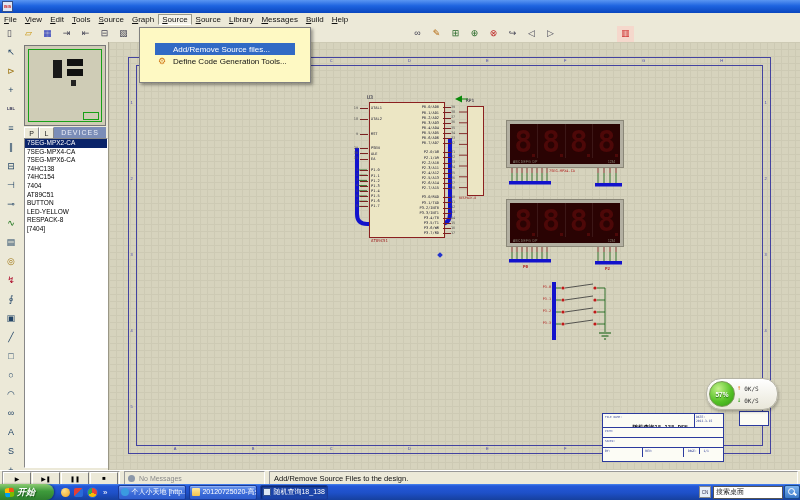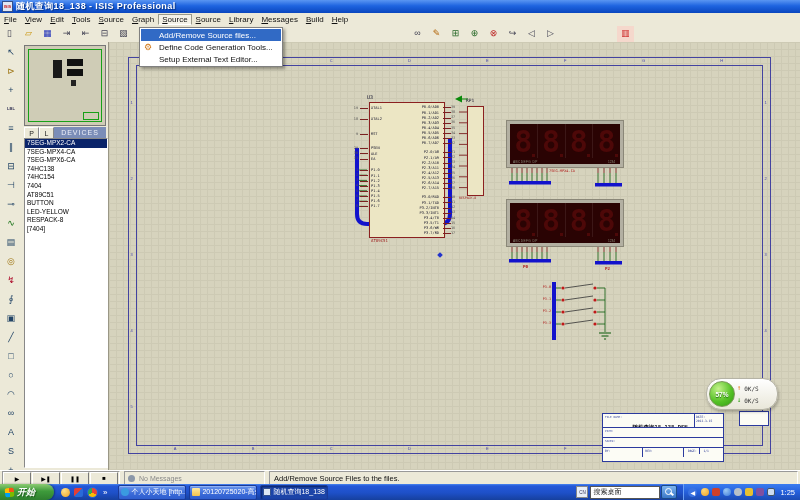--- a/index.html
+++ b/index.html
@@ -25,22 +25,22 @@
   .tb-group{display:flex;align-items:center;}
   .tb-right{position:absolute;left:408px;top:0;height:17px;display:flex;align-items:center;}
   .tbicon{width:15px;height:14px;margin:0 1px;border:1px solid transparent;background:#ECE9D8;
     display:flex;align-items:center;justify-content:center;font-size:9px;color:#445;line-height:1;}
   .tbgap{width:56px;}
   .open-design-icon{color:#c89000;} .save-design-icon{color:#2233bb;}
   .refresh-icon{color:#007700;} .grid-icon{color:#446;}
   .remove-sheet-icon{color:#bb2222;} .exit-icon{color:#cc2222;background:#f5d8cc;}
   .property-tool-icon{color:#b06000;} .new-root-sheet-icon,.add-sheet-icon{color:#2a6a2a;}
   
-  .dropdown{position:absolute;left:139px;top:27px;width:140px;background:#ffffff;
-    border:1px solid #808080;box-shadow:2px 2px 3px rgba(0,0,0,.35);z-index:50;padding:1px;}
+  .dropdown{position:absolute;left:139px;top:27px;width:140px;background:#fef9c3;
+    border:1px solid #808080;box-shadow:2px 2px 3px rgba(0,0,0,.35);z-index:50;padding:15px;}
   .dd-item{position:relative;height:12px;display:flex;align-items:center;font-size:8px;color:#111;
     padding-left:18px;white-space:nowrap;}
   .dd-item.highlighted{background:#316AC5;color:#fff;}
   .dd-item.sep-before{border-top:1px solid #c9c9c9;margin-top:3px;padding-top:2px;height:13px;}
   .dd-gear{position:absolute;left:3px;top:1px;font-size:9px;color:#d07818;}
   
   .modecol{position:absolute;left:0;top:42px;width:22px;height:428px;background:#ECE9D8;
     border-right:1px solid #b5b2a0;display:flex;flex-direction:column;align-items:center;}
   .modeicon{width:16px;height:15px;margin:1px 0;display:flex;align-items:center;justify-content:center;
     font-size:9px;color:#246;border:1px solid transparent;}
@@ -205,21 +205,20 @@
   .im-tray-icon{background:#e8c030;}
   .input-method-tray-icon{background:#8050a0;}
   .monitor-tray-icon{background:#cddcf0;border:1px solid #456;box-sizing:border-box;}
   .tray-clock{color:#fff;font-size:7.5px;margin:0 5px 0 4px;}
 </style>
 </head>
 <body>
 
 <div class="titlebar">
   <div class="app-icon">ISIS</div>
-  <div class="title-text">随机查询18_138 - ISIS Professional</div>
 </div>
 
 <div class="menubar">
 
 <div class="menubar-item">File</div>
     <div class="menubar-item">View</div>
     <div class="menubar-item">Edit</div>
     <div class="menubar-item">Tools</div>
     <div class="menubar-item">Source</div>
     <div class="menubar-item">Graph</div>
@@ -266,24 +265,20 @@
     <div class="dd-item highlighted">
 
       <span>Add/Remove Source files...</span>
     </div>
 
     <div class="dd-item has-gear">
       <span class="dd-gear">⚙</span>
       <span>Define Code Generation Tools...</span>
     </div>
 
-    <div class="dd-item">
-
-      <span>Setup External Text Editor...</span>
-    </div>
 
 
   </div>
 
 <div class="modecol">
   <div style="display:flex;flex-direction:column;align-items:center;">
 
   <span class="modeicon selection-mode-icon">↖</span>
       <span class="modeicon component-mode-icon">⊳</span>
       <span class="modeicon junction-dot-mode-icon">+</span>
@@ -728,21 +723,21 @@
   <div class="pb-btn play-button">▶</div>
       <div class="pb-btn step-button">▶❚</div>
       <div class="pb-btn pause-button">❚❚</div>
       <div class="pb-btn stop-button">■</div>
     </div>
   <div class="msg-panel">
     <span class="msg-dot"></span>
     <span class="msg-text">No Messages</span>
   </div>
   <div class="hint-panel">
-    <span class="hint-text">Add/Remove Source Files to the files.</span>
+    <span class="hint-text">Add/Remove Source Files to the design.</span>
   </div>
 </div>
 
 <div class="taskbar">
   <div class="start-btn">
     <span class="winflag"></span>
     <span class="start-label">开始</span>
   </div>
   <div class="ql">
 
@@ -769,27 +764,13 @@
       </div>
     </div>
   <div class="searchband">
     <span class="search-badge">CN</span>
     <input class="search-input" value="搜索桌面" style="">
     <span class="search-btn">
       <span class="search-glass"></span>
       <span class="search-handle"></span>
     </span>
   </div>
-  <div class="tray">
-    <span class="tray-chevron">◀</span>
-    <span style="display:flex;align-items:center;">
-
-    <span class="trayicon flashget-tray-icon"></span>
-        <span class="trayicon security-tray-icon"></span>
-        <span class="trayicon network-tray-icon"></span>
-        <span class="trayicon volume-tray-icon"></span>
-        <span class="trayicon im-tray-icon"></span>
-        <span class="trayicon input-method-tray-icon"></span>
-        <span class="trayicon monitor-tray-icon"></span>
-      </span>
-    <span class="tray-clock">1:25</span>
-  </div>
 </div>
 
 </body></html>

